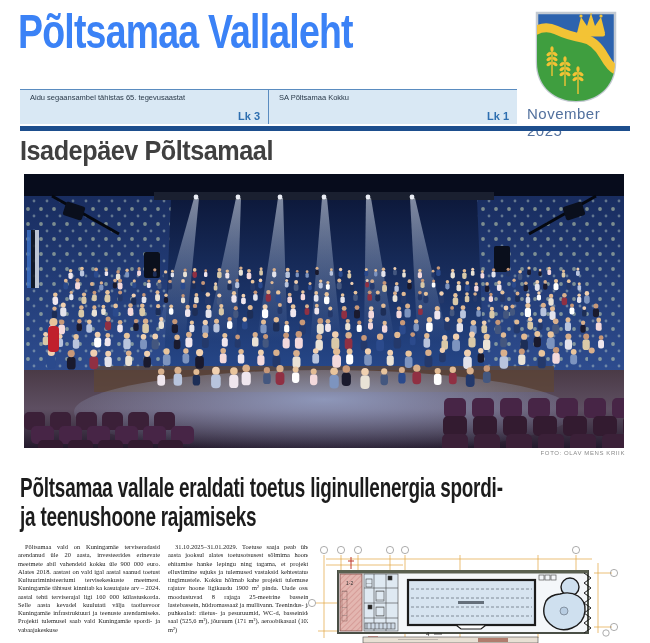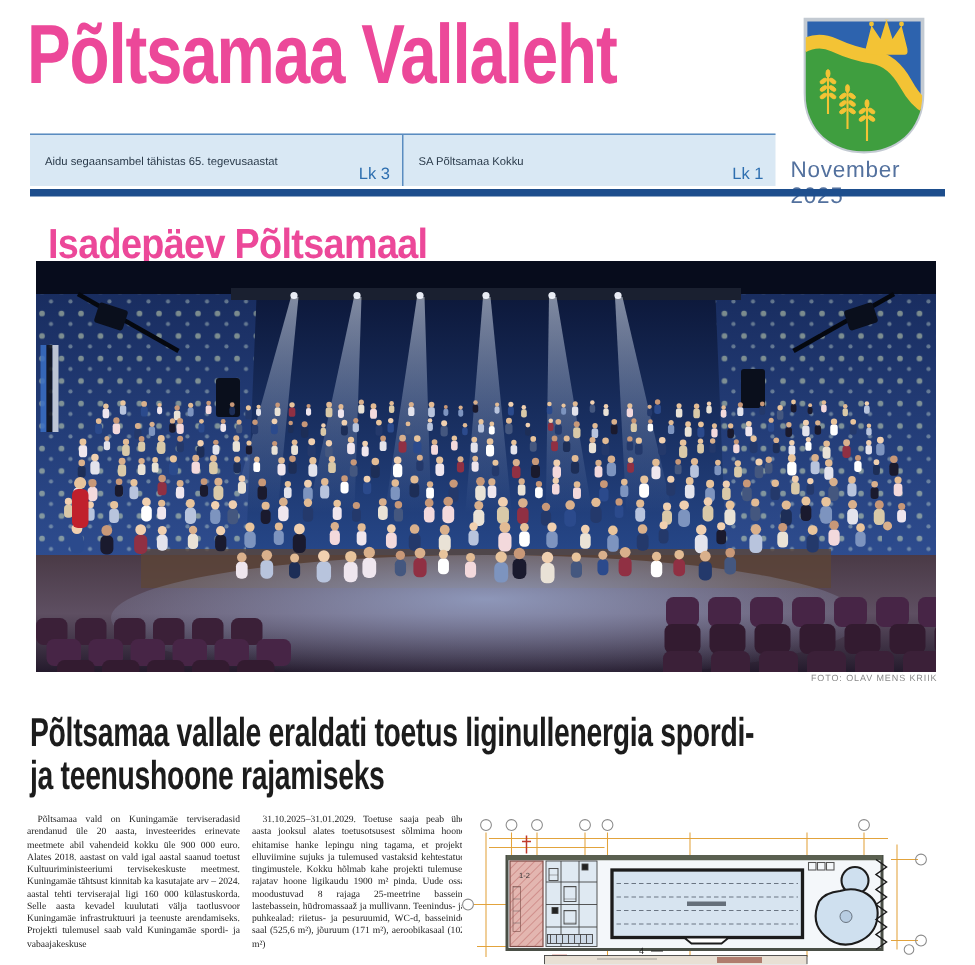--- a/index.html
+++ b/index.html
@@ -1,38 +1,38 @@
 <!DOCTYPE html>
 <html><head>
 <meta charset="utf-8">
 <style>
   html,body{margin:0;padding:0;background:#fff;}
   .page{position:relative;width:650px;height:643px;background:#fff;overflow:hidden;
         font-family:"Liberation Sans",sans-serif;}
   .cond{display:inline-block;white-space:nowrap;transform-origin:0 50%;}
 
   
-  .mast-title{position:absolute;left:18px;top:8px;font-size:56px;font-weight:bold;
-              color:#ec4899;letter-spacing:-1px;line-height:1;}
+  .mast-title{position:absolute;left:18px;top:8px;font-size:48px;font-weight:bold;
+              color:#3b82f6;letter-spacing:-1px;line-height:1;}
   .mast-title .cond{transform:scaleX(.78);}
   .crest{position:absolute;left:530px;top:6px;width:92px;height:100px;}
   .teaser-strip{position:absolute;left:20px;top:89px;width:497px;height:34px;
                 background:#d9e8f4;border-top:1px solid #5a8cc0;display:flex;}
   .teaser{position:relative;flex:1;padding:3px 8px 2px 10px;box-sizing:border-box;
-          border-right:1px solid #5a8cc0;display:flex;justify-content:space-between;align-items:center;}
+          border-right:1px solid #5a8cc0;display:flex;flex-direction:column;justify-content:space-between;}
   .teaser:last-child{border-right:none;}
   .teaser-text{font-size:7.5px;line-height:1.25;color:#2a3a4a;}
-  .teaser-ref{align-self:flex-end;font-size:11px;font-weight:normal;color:#2e6fb0;line-height:1;}
+  .teaser-ref{align-self:flex-end;font-size:11px;font-weight:bold;color:#2e6fb0;line-height:1;}
   .issue-date{position:absolute;left:527px;top:105px;width:110px;font-size:15px;
               color:#53719e;letter-spacing:.5px;}
   .thick-rule{position:absolute;left:20px;top:126px;width:610px;height:5px;background:#1d4e8d;}
 
   
-  .h1-lead{position:absolute;left:20px;top:136px;margin:12px;font-size:28px;font-weight:bold;
-           color:#ec4899;letter-spacing:-.5px;line-height:1.1;}
+  .h1-lead{position:absolute;left:20px;top:136px;margin:0;font-size:28px;font-weight:bold;
+           color:#404040;letter-spacing:-.5px;line-height:1.1;}
   .h1-lead .cond{transform:scaleX(.9);}
   .photo-wrap{position:absolute;left:24px;top:174px;width:600px;height:274px;}
   .photo-credit{position:absolute;right:25px;top:450px;font-size:6px;letter-spacing:.6px;
                 color:#8a8a8a;text-transform:uppercase;}
 
   
   .h2-second{position:absolute;left:20px;top:474px;margin:0;font-size:27px;font-weight:bold;
              color:#1c1c1c;letter-spacing:-.3px;line-height:1.07;}
   .h2-second .cond{display:block;transform:scaleX(.7);}
   .bodycols{position:absolute;left:18px;top:543px;width:292px;display:flex;gap:8px;}

